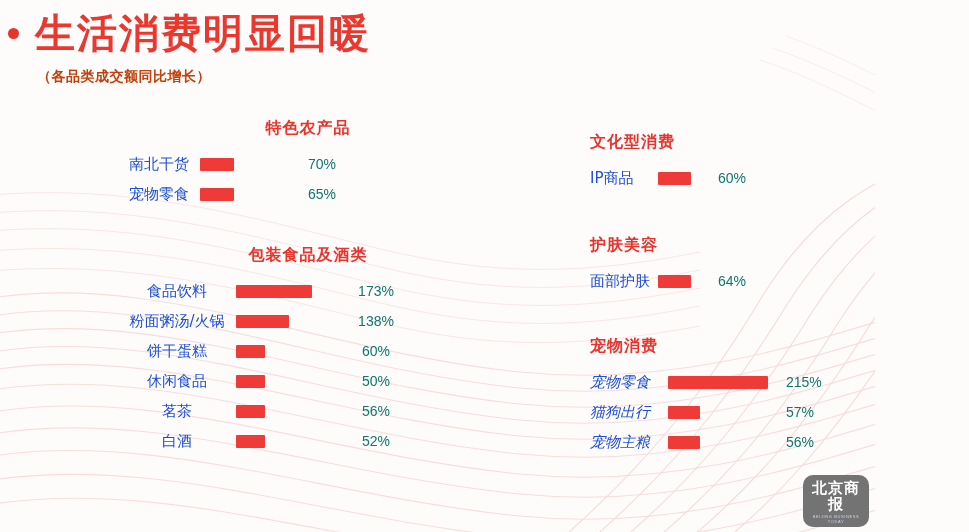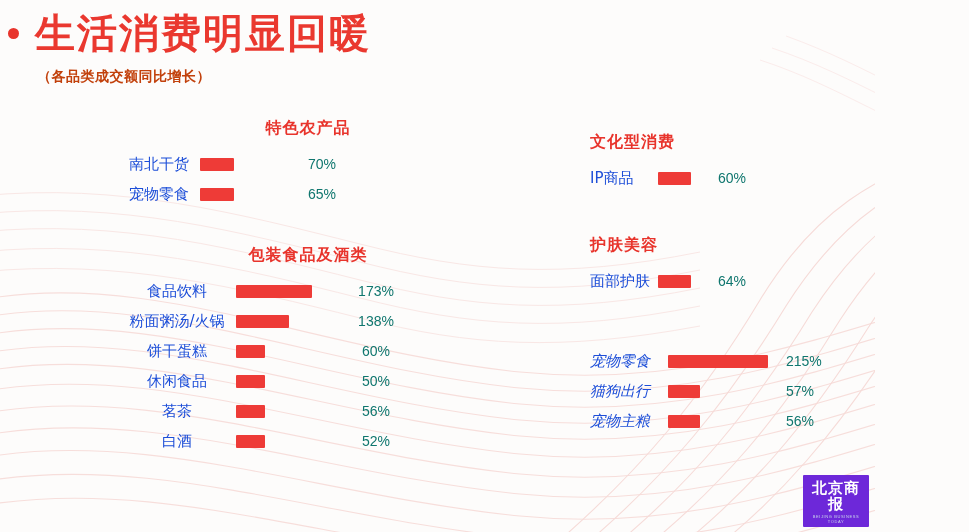--- a/index.html
+++ b/index.html
@@ -86,21 +86,21 @@
   .spacer-a{height:36px;}
   .spacer-b{height:42px;}
   .spacer-c{height:40px;}
 
   
   .logo{
     position:absolute;right:6px;bottom:5px;z-index:5;
     width:66px;text-align:center;
   }
   .logo-box{
-    background:#6d28d9;padding:5px 4px 3px 4px;border-radius:1px;
+    background:#737373;padding:5px 4px 3px 4px;border-radius:10px;
   }
   .logo-cn{
     color:#ffffff;font-size:15px;font-weight:bold;letter-spacing:1px;
     font-family:"DejaVu Sans","Liberation Sans",sans-serif;line-height:16px;
   }
   .logo-en{
     color:#c9d6ea;font-size:4px;letter-spacing:0.6px;margin-top:2px;
     font-family:"Liberation Sans",sans-serif;
   }
 </style>
@@ -250,20 +250,21 @@
             <span class="bar" style="width: 33px;"></span>
           </span>
           <span class="row-value">64%</span>
         </div>
       </div>
     </div>
 
     <div class="spacer-c"></div>
 
     <div class="section sec-pet">
+      <div class="section-title">宠物消费</div>
       <div class="rows">
         <div class="row">
           <span class="row-label">宠物零食</span>
           <span class="bar-track">
             <span class="bar" style="width: 100px;"></span>
           </span>
           <span class="row-value">215%</span>
         </div>
         <div class="row">
           <span class="row-label">猫狗出行</span>

